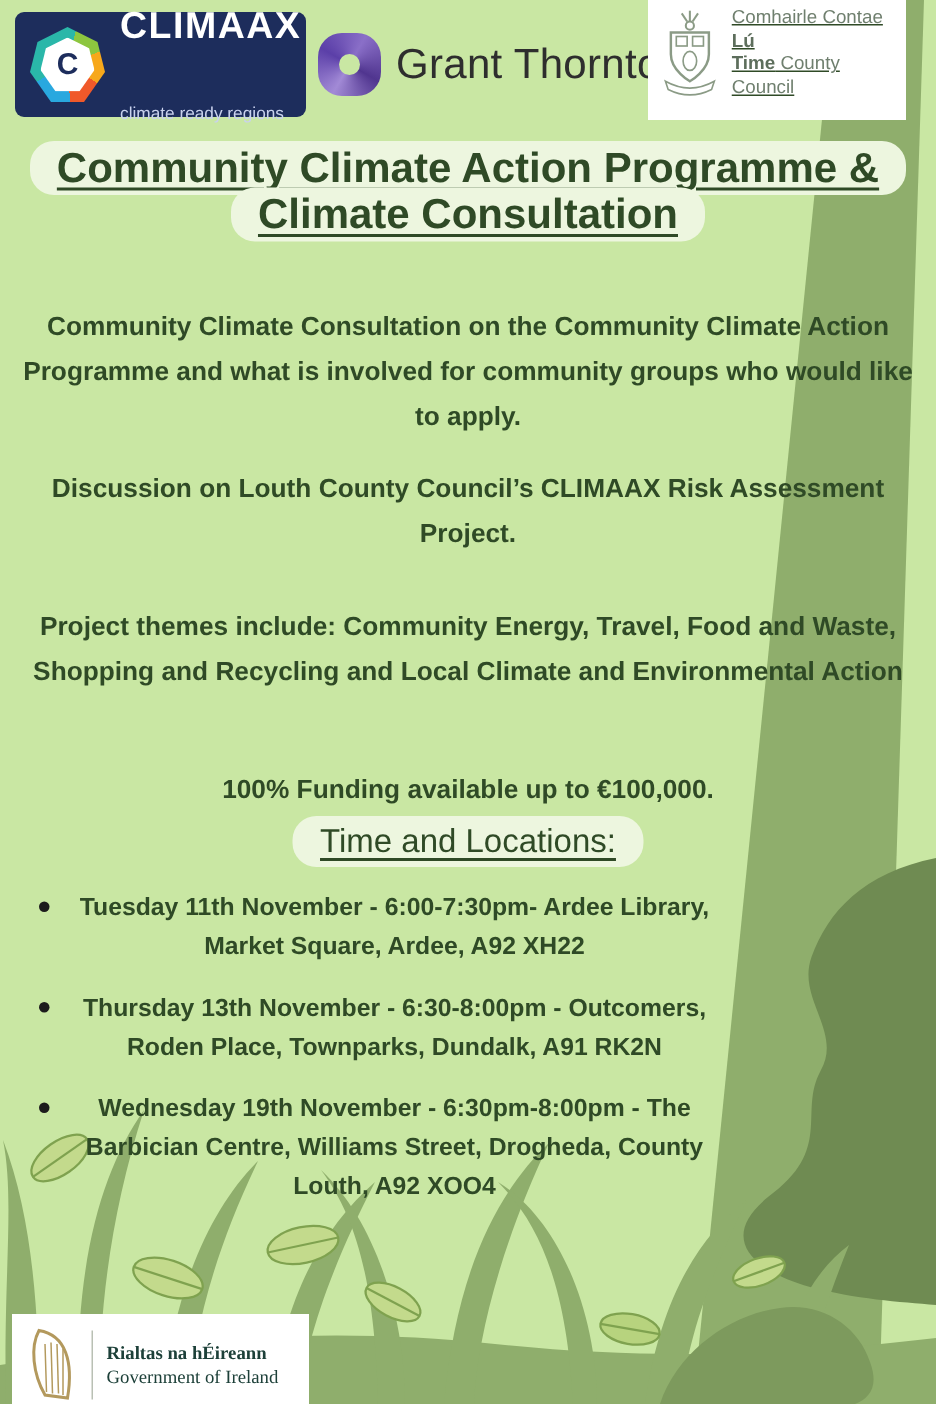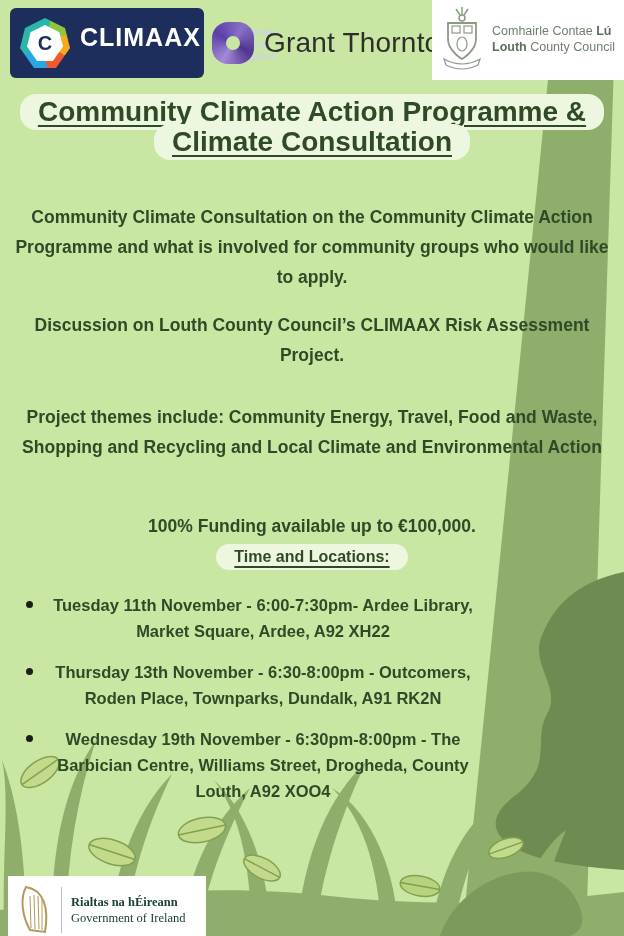--- a/index.html
+++ b/index.html
@@ -22,38 +22,38 @@
     width:50px;height:50px;flex:0 0 auto;position:relative;
     clip-path:polygon(50% 0%,90% 20%,100% 60%,72% 100%,28% 100%,0% 60%,10% 20%);
     background:conic-gradient(from -40deg,#2ab7a9 0 15%,#8dc63f 15% 30%,#f7a81b 30% 45%,#f0592a 45% 60%,#29a8df 60% 78%,#2ab7a9 78% 100%);
   }
   .hept-inner{
     position:absolute;left:7px;top:7px;width:36px;height:36px;
     clip-path:polygon(50% 0%,90% 20%,100% 60%,72% 100%,28% 100%,0% 60%,10% 20%);
     background:#ffffff;display:flex;align-items:center;justify-content:center;
     font-weight:bold;font-size:20px;color:#1d2d5c;
   }
-  .climaax-text{display:flex;flex-direction:row;line-height:1.05;gap:38px;}
+  .climaax-text{display:flex;flex-direction:column;line-height:1.05;gap:38px;}
   .climaax-name{color:#ffffff;font-weight:bold;font-size:25px;letter-spacing:1px;}
   .climaax-tag{color:#c9d2ee;font-size:11.5px;margin-top:2px;}
 
   .gt-box{position:absolute;left:212px;top:22px;display:flex;align-items:center;gap:10px;}
   .gt-swirl{
     width:42px;height:42px;border-radius:38%;position:relative;
     background:conic-gradient(from 30deg,#8a6fc8,#50358f,#a28ad6,#5b3fa8,#8a6fc8);
   }
   .gt-swirl::after{
     content:"";position:absolute;left:14px;top:14px;width:14px;height:14px;
     border-radius:50%;background:#c9e7a3;
   }
   .gt-name{font-size:28px;color:#2e2e2e;letter-spacing:.2px;}
 
   .louth-box{
-    position:absolute;left:432px;top:0px;width:192px;height:80px;background:#ffffff;
-    display:flex;align-items:center;gap:8px;padding:4px 8px;box-sizing:border-box;
+    position:absolute;left:432px;top:0px;width:172px;height:80px;background:#ffffff;
+    display:flex;gap:8px;padding:4px 8px;box-sizing:border-box;text-decoration:underline;
   }
   .louth-text{font-size:12.5px;color:#6f7f6e;line-height:1.25;}
   .louth-text b{color:#5d6e5c;}
 
   
   .pill{
     display:inline-block;background:#edf6df;border-radius:16px;
     padding:4px 18px;
   }
   .title-block{position:absolute;top:94px;left:0;width:100%;text-align:center;line-height:1.0;}
@@ -68,21 +68,21 @@
     position:absolute;left:14px;right:14px;text-align:center;
     font-weight:bold;font-size:17.5px;line-height:30px;color:#2f4a26;
   }
   .p1{top:202px;}
   .p2{top:310px;}
   .p3{top:402px;}
   .funding{top:511px;font-size:17.5px;}
 
   .tl-block{position:absolute;top:544px;left:0;width:100%;text-align:center;}
   .tl-text{
-    font-weight:bold;font-size:16px;color:#2f4a26;
+    font-weight:normal;font-size:22px;color:#2f4a26;
     text-decoration:underline;text-decoration-thickness:2px;text-underline-offset:4px;
   }
 
   
   .events{position:absolute;top:592px;left:0;width:526px;margin:0;padding:0;list-style:none;}
   .events li{
     position:relative;text-align:center;font-weight:bold;font-size:16.5px;
     line-height:26px;padding:0 34px;margin-bottom:15px;color:#2f4a26;
   }
   .events li .dot{
@@ -195,21 +195,21 @@
       <line x1="28" y1="2" x2="24" y2="8" stroke="#8b9b86" stroke-width="1.5"></line>
       <circle cx="22" cy="11" r="3" fill="none" stroke="#8b9b86" stroke-width="1.5"></circle>
       <path d="M8,16 H36 V32 C36,44 22,52 22,52 C22,52 8,44 8,32 Z" fill="#ffffff" stroke="#8b9b86" stroke-width="1.8"></path>
       <rect x="12" y="19" width="8" height="7" fill="none" stroke="#8b9b86" stroke-width="1.2"></rect>
       <rect x="24" y="19" width="8" height="7" fill="none" stroke="#8b9b86" stroke-width="1.2"></rect>
       <ellipse cx="22" cy="37" rx="5" ry="7" fill="none" stroke="#8b9b86" stroke-width="1.2"></ellipse>
       <path d="M4,52 Q22,62 40,52 L38,58 Q22,66 6,58 Z" fill="#ffffff" stroke="#8b9b86" stroke-width="1.2"></path>
     </svg>
     <div class="louth-text">
       <div><span>Comhairle Contae </span><b>Lú</b></div>
-      <div><b>Louth</b><span> County Council</span></div>
+      <div><b>Time</b><span> County Council</span></div>
     </div>
   </div>
 
   <div class="title-block">
     <span class="pill"><span class="title-text">Community Climate Action Programme &amp;</span></span><br>
     <span class="pill"><span class="title-text">Climate Consultation</span></span>
   </div>
 
   <div class="para p1">Community Climate Consultation on the Community Climate Action Programme and what is involved for community groups who would like to apply.</div>
   <div class="para p3">Project themes include: Community Energy, Travel, Food and Waste, Shopping and Recycling and Local Climate and Environmental Action</div>

